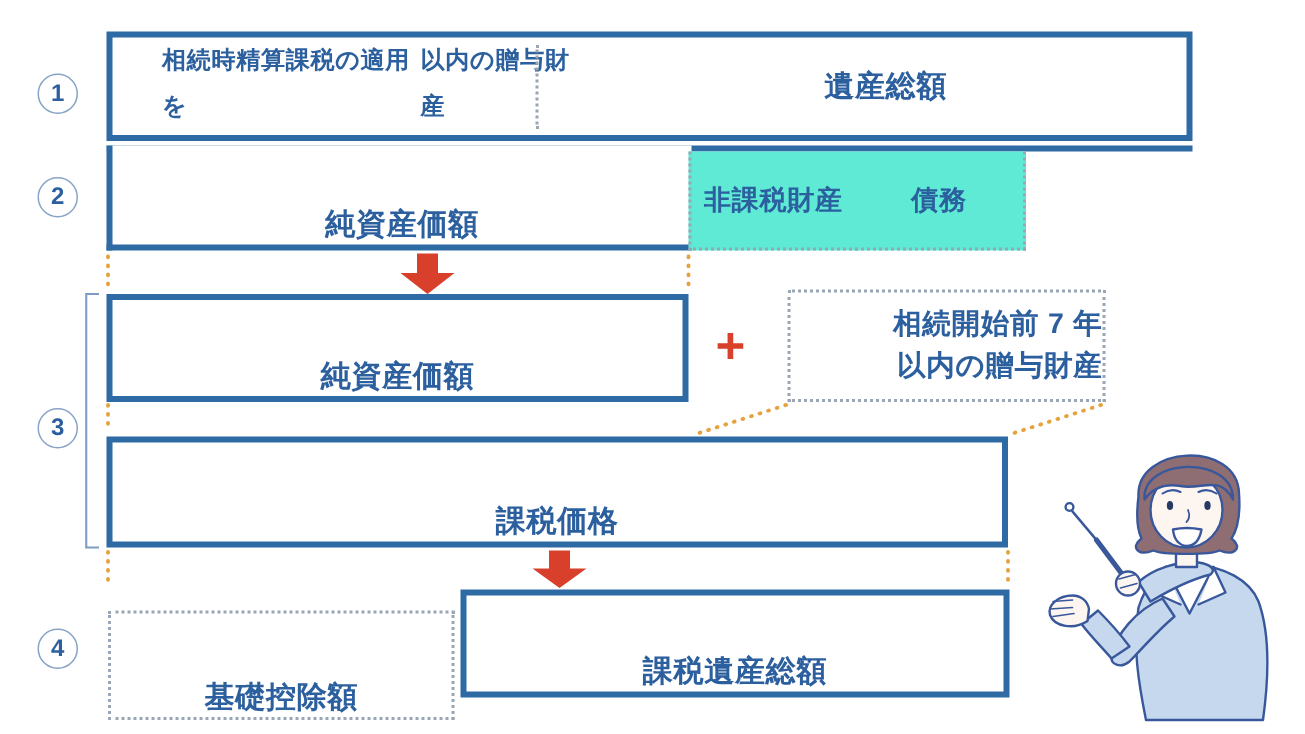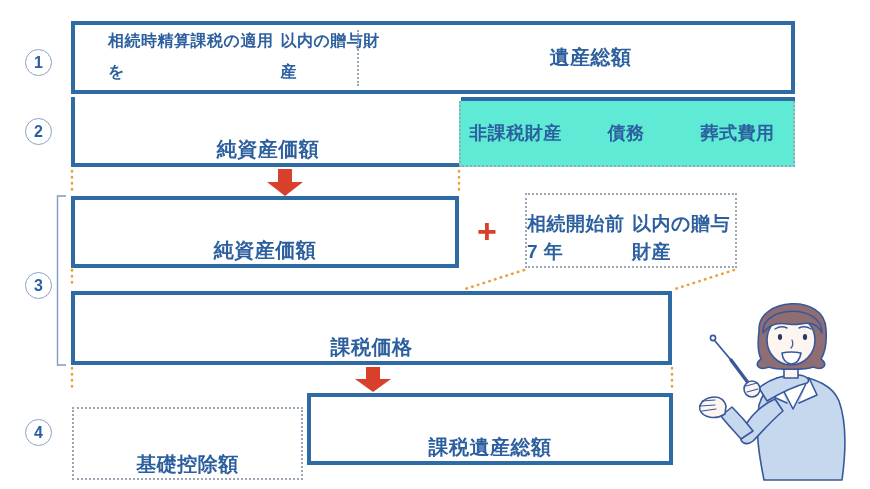--- a/index.html
+++ b/index.html
@@ -43,21 +43,21 @@
     border-bottom:2px dotted #9aa6b3;
     border-right:2px dotted #9aa6b3;
     display:flex;align-items:center;justify-content:center;
     font-size:18px;
   }
   .fs20{font-size:20px;}
   .fs19{font-size:19px;}
   .plus{
     color:#d8402c;font-size:34px;font-weight:700;line-height:1;
   }
-  .gift-box{line-height:28px;}
+  .gift-box{flex-direction:column;line-height:28px;}
   svg{display:block;}
 </style>
 </head>
 <body>
 
 <div class="stage">
 
   <div class="abs badge" style="left:25px;top:49px;">
       <span>1</span>
     </div>
@@ -84,23 +84,20 @@
 
   <div class="abs" style="left:71px;top:97px;width:724px;height:4px;background:#2e6ba4;"></div>
   <div class="abs center blue-text fs20" style="left:71px;top:97px;width:390px;height:70px;border-left:4px solid #2e6ba4;border-bottom:4px solid #2e6ba4;background:#fff;">
     <span>純資産価額</span>
   </div>
   <div class="abs cell-dotted blue-text" style="left:459px;top:101px;width:113px;height:66px;border-left:2px dotted #9aa6b3;">
     <span>非課税財産</span>
   </div>
   <div class="abs cell-dotted blue-text" style="left:570px;top:101px;width:114px;height:66px;">
     <span>債務</span>
-  </div>
-  <div class="abs cell-dotted blue-text" style="left:682px;top:101px;width:113px;height:66px;">
-    <span>葬式費用</span>
   </div>
 
   <div class="abs box-solid center blue-text fs20" style="left:71px;top:196px;width:388px;height:72px;">
     <span>純資産価額</span>
   </div>
   <div class="abs plus" style="left:477px;top:214px;">
     <span>+</span>
   </div>
   <div class="abs box-dotted center gift-box blue-text fs19" style="left:525px;top:193px;width:212px;height:75px;">
     <span>相続開始前 7 年</span>

